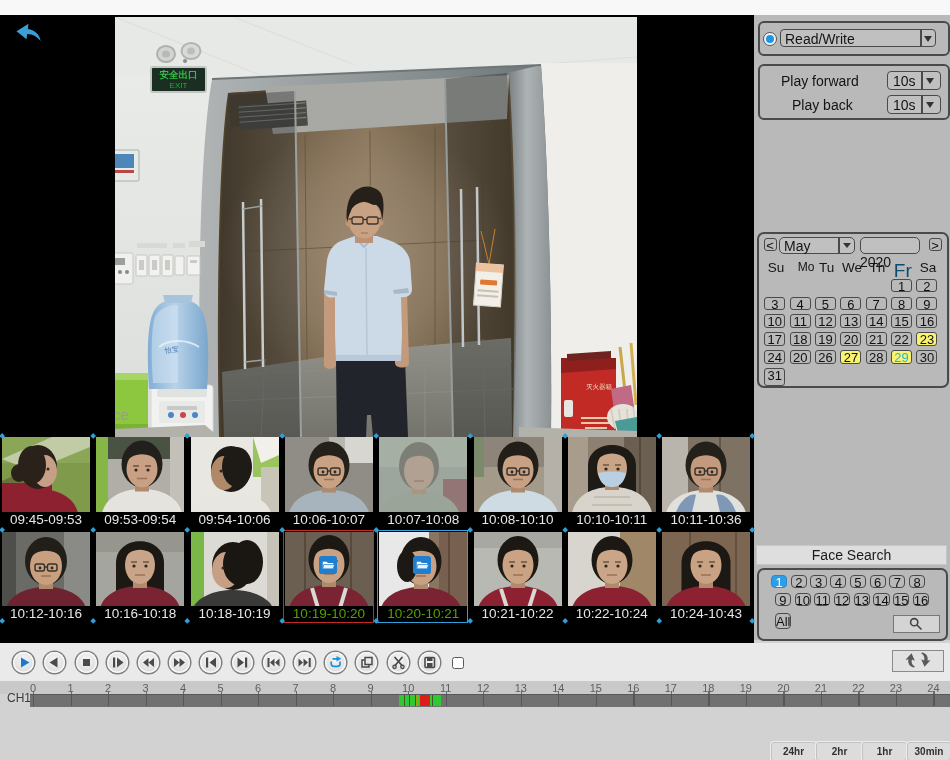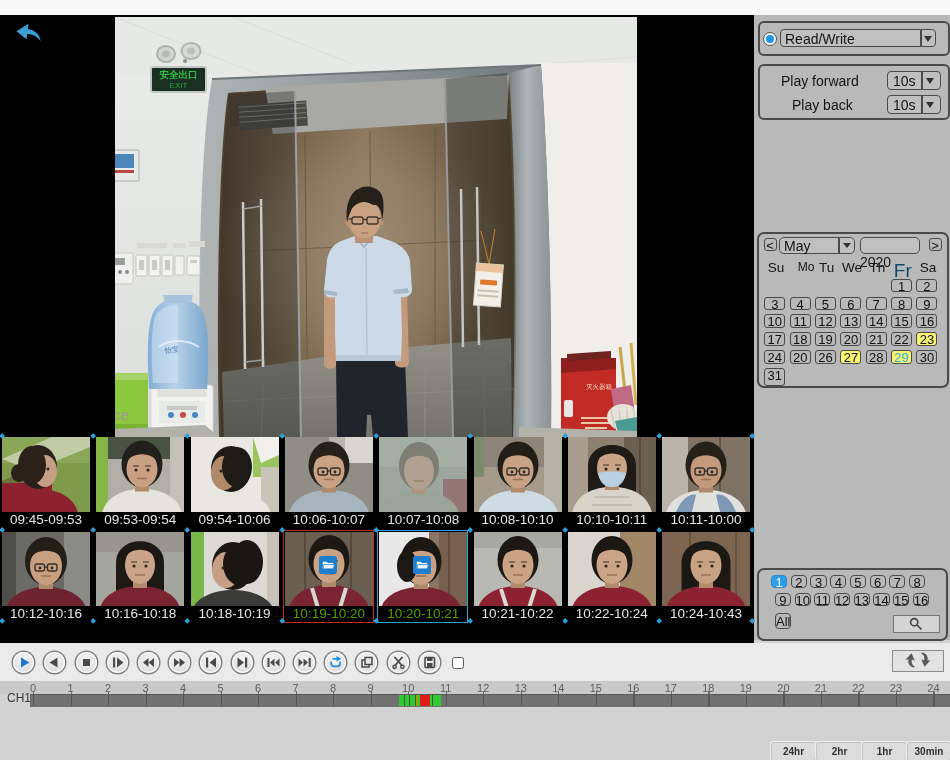--- a/index.html
+++ b/index.html
@@ -356,21 +356,21 @@
       <g stroke="#35302a" stroke-width="1.4" fill="none">
         <rect x="33" y="31" width="9.5" height="7" rx="2"></rect>
         <rect x="45.5" y="31" width="9.5" height="7" rx="2"></rect>
         <line x1="42.5" y1="34" x2="45.5" y2="34"></line>
       </g>
       <circle cx="38" cy="35" r="1.4" fill="#30281e"></circle>
       <circle cx="50" cy="35" r="1.4" fill="#30281e"></circle>
       <path d="M14,75 C20,60 30,56 34,58 L30,75 Z" fill="#7f98b5"></path>
       <path d="M74,75 C68,60 60,56 54,58 L58,75 Z" fill="#7f98b5"></path>
     </svg>
-<div class="ts" style="left:662.1px;top:511.5px;width:88px;">10:11-10:00</div>
+<div class="ts" style="left:662.1px;top:511.5px;width:88px;">10:11-10:36</div>
 <svg class="abs" style="left:2.0px;top:532px;" width="88" height="74.5" viewBox="0 0 88 74.5">
       <rect x="0" y="0" width="88" height="75" fill="#6a6a66"></rect>
       <rect x="62" y="0" width="26" height="75" fill="#8a8a86"></rect>
       <rect x="0" y="0" width="14" height="75" fill="#4e4e4a"></rect>
       <ellipse cx="44" cy="29" rx="21" ry="24" fill="#221e18"></ellipse>
       <path d="M4,76 C8,63 24,55 44,55 C64,55 80,63 84,76 Z" fill="#6e2430"></path>
       <rect x="37" y="47" width="14" height="10" fill="#b08a6c"></rect>
       <ellipse cx="44" cy="34" rx="16" ry="19" fill="#c8a080"></ellipse>
       <path d="M27,30 C26,7 62,7 61,30 C58,15 30,15 27,30 Z" fill="#221e18"></path>
       <path d="M39,44 L49,44" stroke="#9a7256" stroke-width="1.5"></path>
@@ -583,20 +583,21 @@
 <div class="cell" style="left:891.0px;top:332.3px;width:21.2px;height:13.5px;">22</div>
 <div class="cell" style="left:916.3000000000001px;top:332.3px;width:21.2px;height:13.5px;background:#f8f370;">23</div>
 <div class="cell" style="left:764.2px;top:350.2px;width:21.2px;height:13.5px;">24</div>
 <div class="cell" style="left:789.6px;top:350.2px;width:21.2px;height:13.5px;">20</div>
 <div class="cell" style="left:814.9000000000001px;top:350.2px;width:21.2px;height:13.5px;">26</div>
 <div class="cell" style="left:840.3000000000001px;top:350.2px;width:21.2px;height:13.5px;background:#f8f370;">27</div>
 <div class="cell" style="left:865.6px;top:350.2px;width:21.2px;height:13.5px;">28</div>
 <div class="cell" style="left:891.0px;top:350.2px;width:21.2px;height:13.5px;background:#f8f370;color:#2bb3d9;">29</div>
 <div class="cell" style="left:916.3000000000001px;top:350.2px;width:21.2px;height:13.5px;">30</div>
 <div class="cell" style="left:764.2px;top:368.1px;width:21.2px;height:18px;">31</div>
+<div class="abs" style="left:757px;top:545.5px;width:189px;height:18.5px;background:#dedede;box-shadow:0 0 0 1px #c6c6c6;font-size:14px;color:#1a1a1a;text-align:center;line-height:18.5px;">Face Search</div>
 <div class="abs" style="left:757px;top:567.5px;width:187px;height:69px;border:2px solid #4a4a4a;border-radius:7px;"></div>
 <div class="cell" style="left:771.0px;top:574.5px;width:16.3px;height:13.5px;border-radius:4px;background:#2d9fe8;color:#fff;border-color:#2d86c8;">1</div>
 <div class="cell" style="left:790.7px;top:574.5px;width:16.3px;height:13.5px;border-radius:4px;">2</div>
 <div class="cell" style="left:810.4px;top:574.5px;width:16.3px;height:13.5px;border-radius:4px;">3</div>
 <div class="cell" style="left:830.1px;top:574.5px;width:16.3px;height:13.5px;border-radius:4px;">4</div>
 <div class="cell" style="left:849.8px;top:574.5px;width:16.3px;height:13.5px;border-radius:4px;">5</div>
 <div class="cell" style="left:869.5px;top:574.5px;width:16.3px;height:13.5px;border-radius:4px;">6</div>
 <div class="cell" style="left:889.2px;top:574.5px;width:16.3px;height:13.5px;border-radius:4px;">7</div>
 <div class="cell" style="left:908.9px;top:574.5px;width:16.3px;height:13.5px;border-radius:4px;">8</div>
 <div class="cell" style="left:774.8px;top:592.5px;width:16.3px;height:13.5px;border-radius:4px;">9</div>

